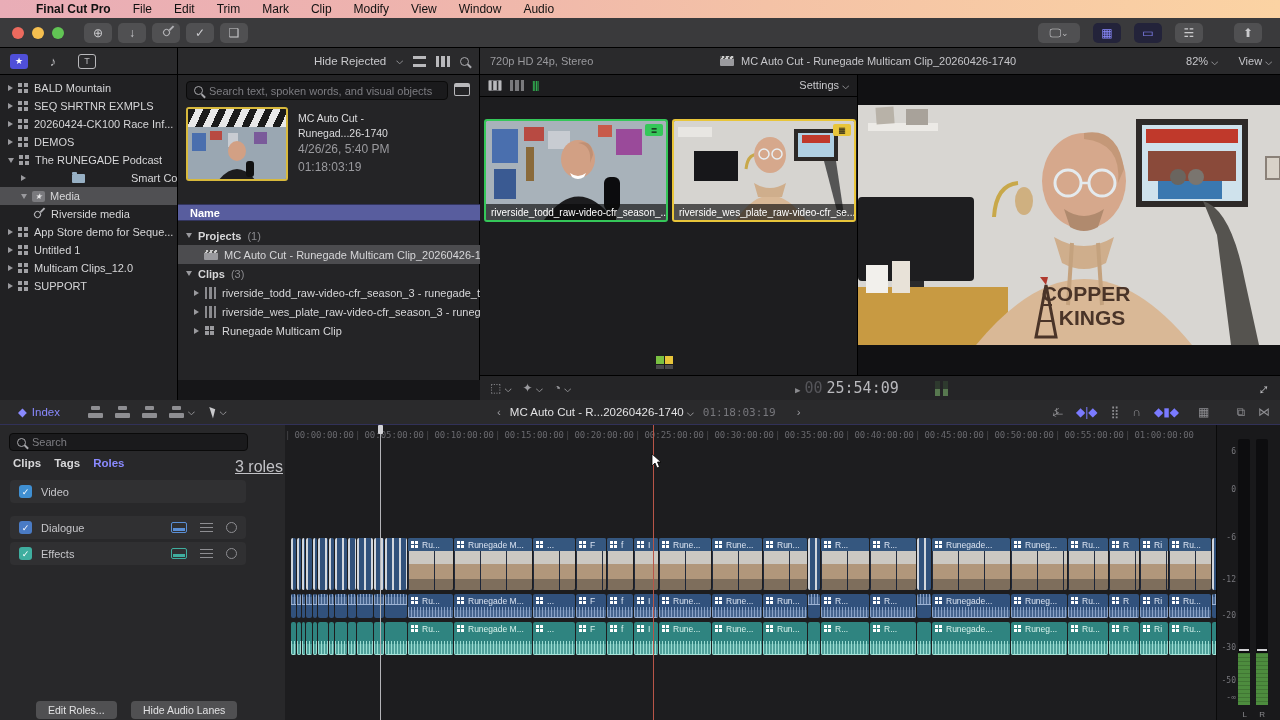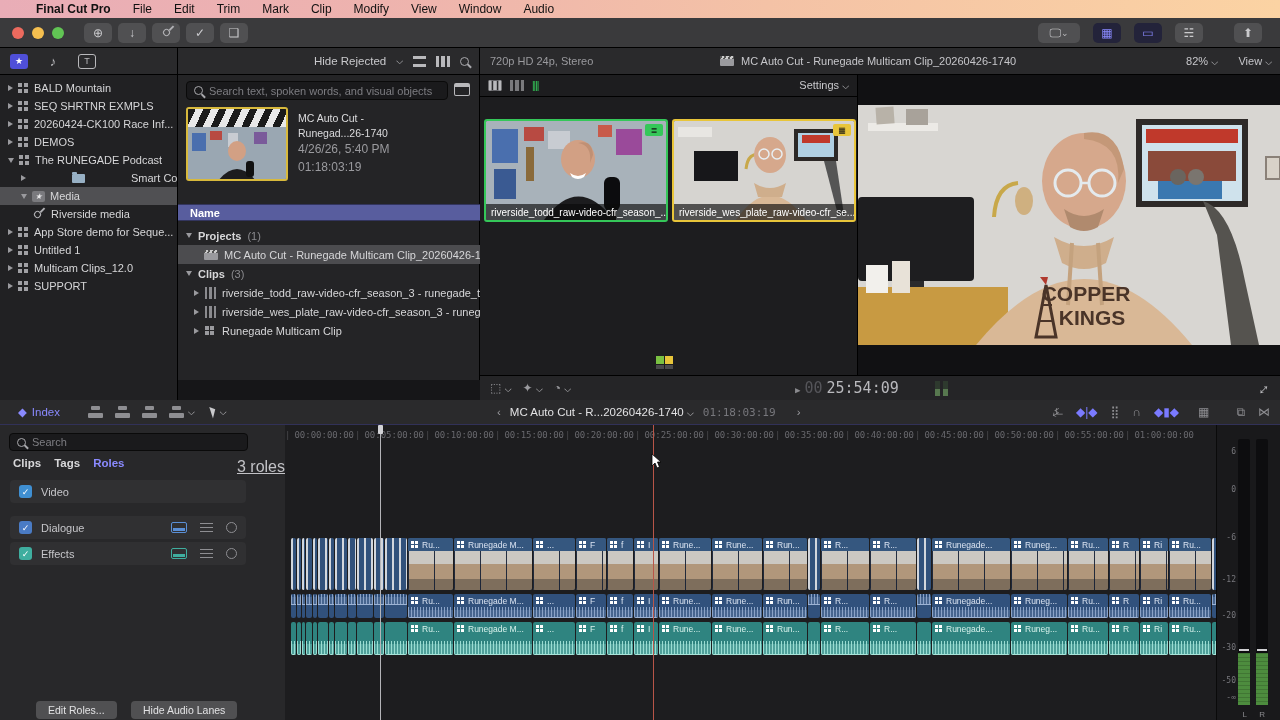--- a/index.html
+++ b/index.html
@@ -133,21 +133,21 @@
   .e-ico::after { content:""; position:absolute; left:0; bottom:0; width:15px; height:5px; background:#8e8e92; border-radius:1px; }
   .ptr { width:0; height:0; border-left:5px solid #c9c9cc; border-top:4px solid transparent;
     border-bottom:8px solid transparent; transform:rotate(-18deg); margin:0 4px 0 16px; }
   #tl-title { position:absolute; left:497px; display:flex; align-items:center; gap:9px; font-size:11.5px; }
   #tl-title .name { color:#e2e2e4; }
   #tl-title .tc { color:#77777c; font-family:"DejaVu Sans Mono", monospace; font-size:11px; }
   #tl-right { position:absolute; right:10px; display:flex; align-items:center; gap:13px; font-size:12px; }
   .blue { color:#7a7aff; }
 
   
-  #index { left:0; top:425px; width:328px; height:295px; background:#28282a; border-right:3px solid #d946ef; }
+  #index { left:0; top:425px; width:328px; height:295px; background:#28282a; border-right:5px solid #d946ef; }
   #idx-search { position:absolute; left:9px; top:8px; width:239px; height:18px; }
   #idx-tabs { position:absolute; left:13px; top:32px; display:flex; gap:13px; font-size:11.5px; font-weight:bold; color:#d8d8da; }
   #idx-count { position:absolute; right:40px; top:33px; font-size:16px; color:#c2c2c6;text-decoration:underline; }
   #roles-list { position:absolute; left:0px; top:52px; width:256px; }
   .role-row { height:23px; margin:3px 10px; background:#303032; border-radius:4px; display:flex; align-items:center;
     gap:9px; padding:0 9px; font-size:11px; color:#c6c6ca; }
   .role-row.gap { margin-top:13px; }
   .cb { width:13px; height:13px; border-radius:3px; color:#fff; font-size:9px; display:flex; align-items:center; justify-content:center; }
   .role-ctrls { margin-left:auto; display:flex; align-items:center; gap:13px; }
   .lane-ic { width:16px; height:11px; border-radius:2px; border:1px solid; position:relative; }

